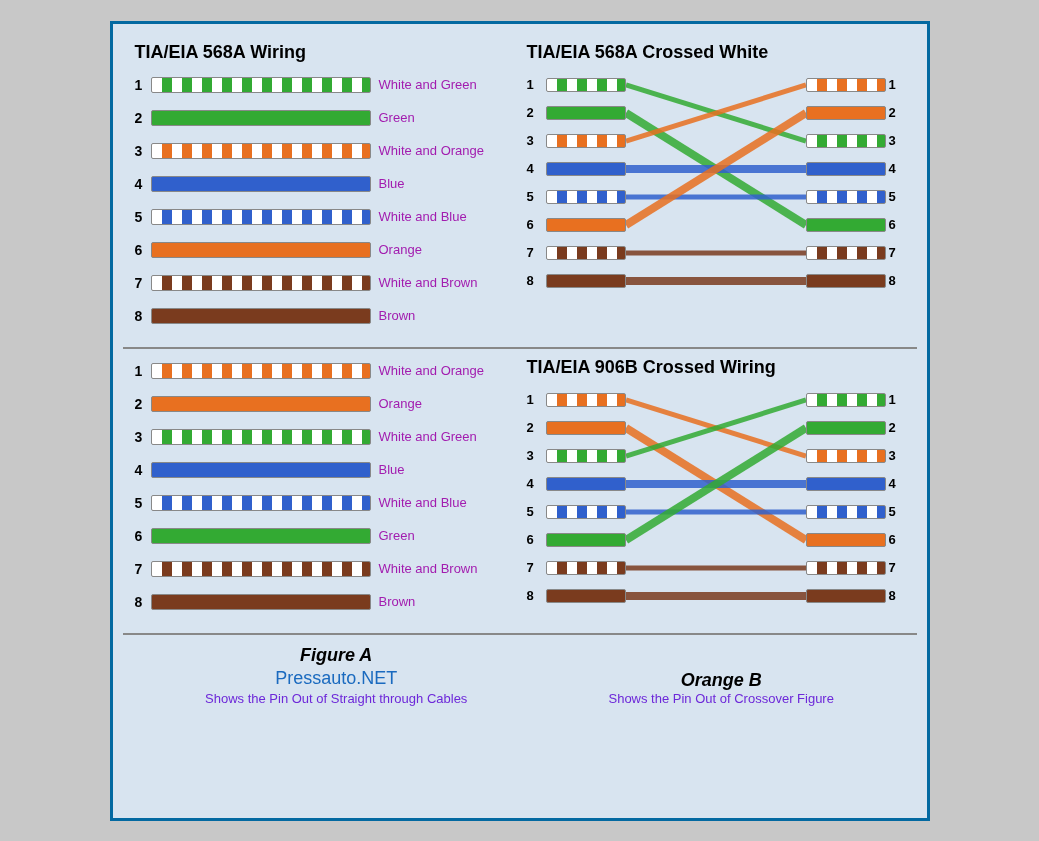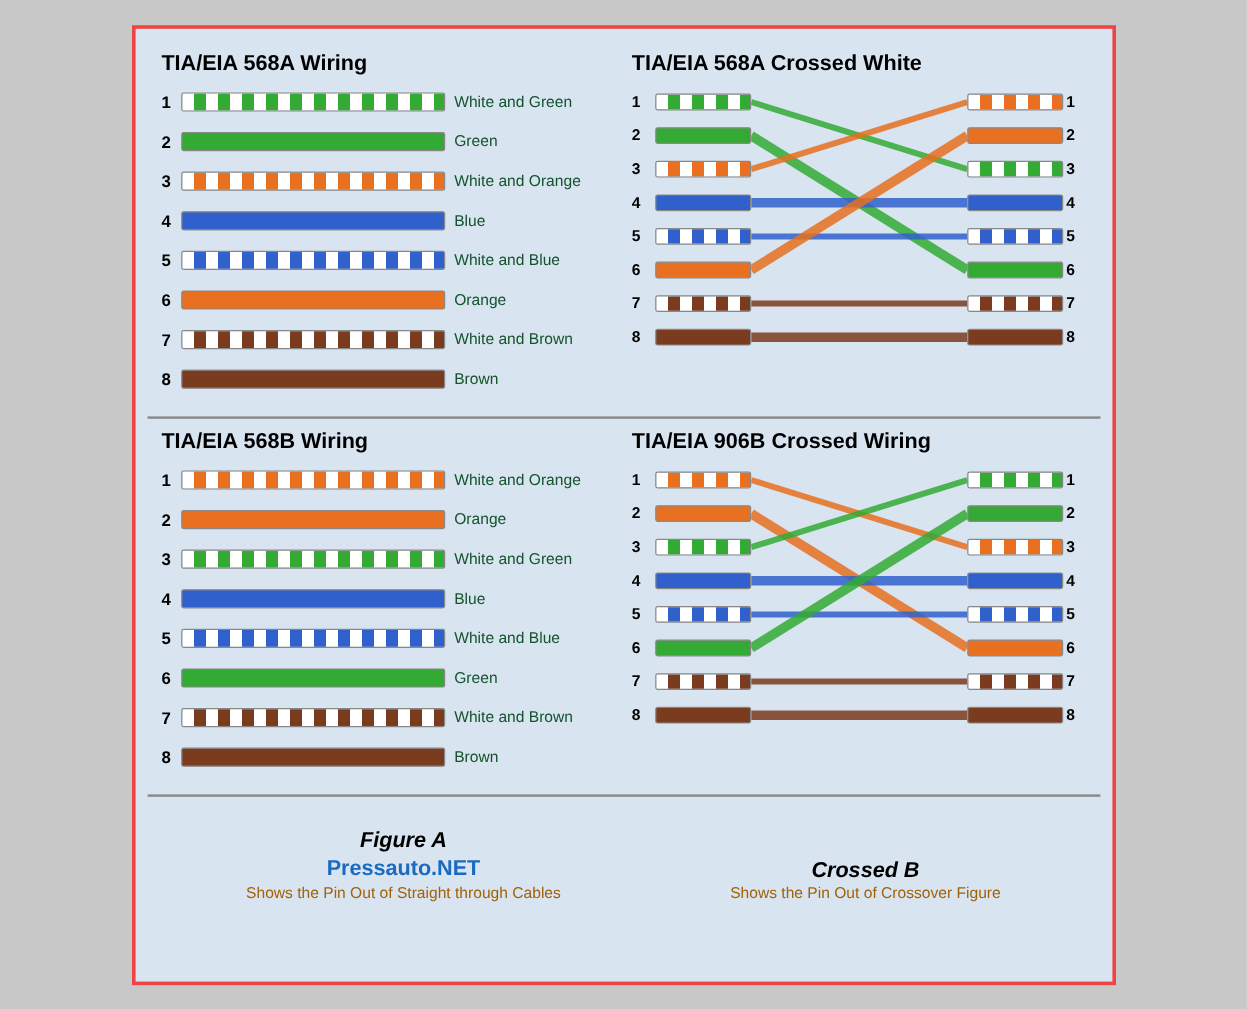--- a/index.html
+++ b/index.html
@@ -6,21 +6,21 @@
     body {
       background: #c8c8c8;
       display: flex;
       justify-content: center;
       align-items: center;
       min-height: 100vh;
       font-family: Arial, sans-serif;
     }
     .main-container {
       background: #d8e4f0;
-      border: 3px solid #ef4444;
+      border: 3px solid #0369a1;
       width: 820px;
       min-height: 800px;
       padding: 10px;
       position: relative;
     }
     .grid {
       display: grid;
       grid-template-columns: 1fr 1fr;
       gap: 0;
     }
@@ -51,21 +51,21 @@
       width: 220px;
       border: 1.5px solid #888;
       border-radius: 2px;
       margin-right: 8px;
       flex-shrink: 0;
       display: flex;
       overflow: hidden;
     }
     .wire-label {
       font-size: 13px;
-      color: #14532d;
+      color: #a21caf;
     }
     
     .stripe-green { background: repeating-linear-gradient(90deg, #fff 0px, #fff 10px, #3a3 10px, #3a3 20px); }
     .stripe-orange { background: repeating-linear-gradient(90deg, #fff 0px, #fff 10px, #e87020 10px, #e87020 20px); }
     .stripe-blue { background: repeating-linear-gradient(90deg, #fff 0px, #fff 10px, #3060cc 10px, #3060cc 20px); }
     .stripe-brown { background: repeating-linear-gradient(90deg, #fff 0px, #fff 10px, #7a3b1e 10px, #7a3b1e 20px); }
     .solid-green { background: #3a3; }
     .solid-orange { background: #e87020; }
     .solid-blue { background: #3060cc; }
     .solid-brown { background: #7a3b1e; }
@@ -89,39 +89,39 @@
     .cross-num-right {
       width: 16px;
       font-size: 13px;
       font-weight: bold;
       margin-left: 3px;
     }
     .figure-row {
       display: flex;
       justify-content: space-around;
       align-items: flex-end;
-      margin-top: 16px;
+      margin-top: 0;
       padding: 4px 12px;
     }
     .figure-block {
       text-align: center;
     }
     .figure-label {
       font-size: 18px;
       font-weight: bold;
       color: #000;
       font-style: italic;
     }
     .figure-sub {
       font-size: 13px;
-      color: #a16207;
+      color: #6d28d9;
     }
     .brand-link {
       font-size: 18px;
-      font-weight: bold;
+      font-weight: normal;
       color: #1a6abf;
       text-decoration: none;
     }
     .bottom-section {
       border-top: 2px solid #888;
       padding-top: 6px;
       margin-top: 4px;
     }
   </style>
 </head>
@@ -256,21 +256,20 @@
               <div class="cross-row">
                 <div class="short-bar solid-brown"></div>
                 <span class="cross-num-right">8</span>
               </div>
             </div>
           </div>
         </div>
     </div>
 
     <div class="quadrant" style="border-top: 2px solid #888; margin-top:4px;">
-      <div class="quadrant-title">TIA/EIA 568B Wiring</div>
       <div id="b-straight-wires">
           <div class="wire-row">
             <span class="wire-num">1</span>
             <div class="wire-bar stripe-orange"></div>
             <span class="wire-label">White and Orange</span>
           </div>
           <div class="wire-row">
             <span class="wire-num">2</span>
             <div class="wire-bar solid-orange"></div>
             <span class="wire-label">Orange</span>
@@ -398,18 +397,18 @@
   <div class="bottom-section">
     <div class="figure-row">
       <div class="figure-block">
         <div class="figure-label">Figure A</div>
         <div style="margin: 2px 0;">
           <a class="brand-link" href="#">Pressauto.NET</a>
         </div>
         <div class="figure-sub">Shows the Pin Out of Straight through Cables</div>
       </div>
       <div class="figure-block">
-        <div class="figure-label">Crossed B</div>
+        <div class="figure-label">Orange B</div>
         <div class="figure-sub">Shows the Pin Out of Crossover Figure</div>
       </div>
     </div>
   </div>
 </div>
 
 </body></html>

